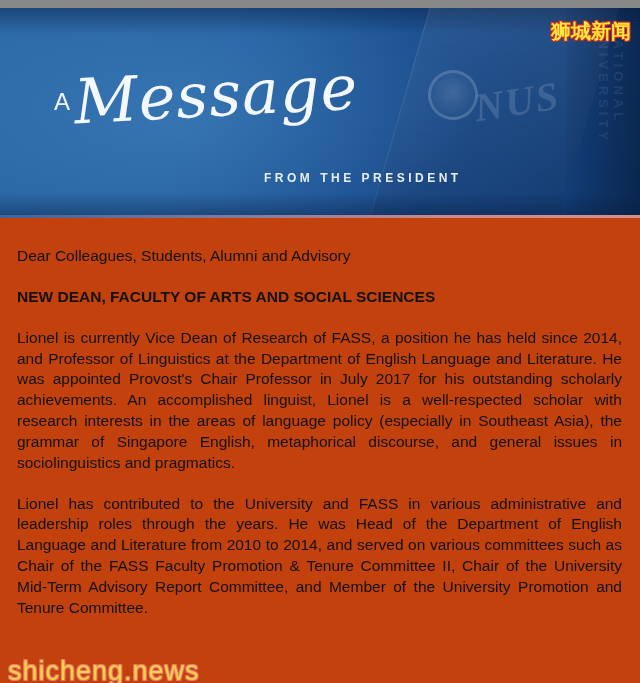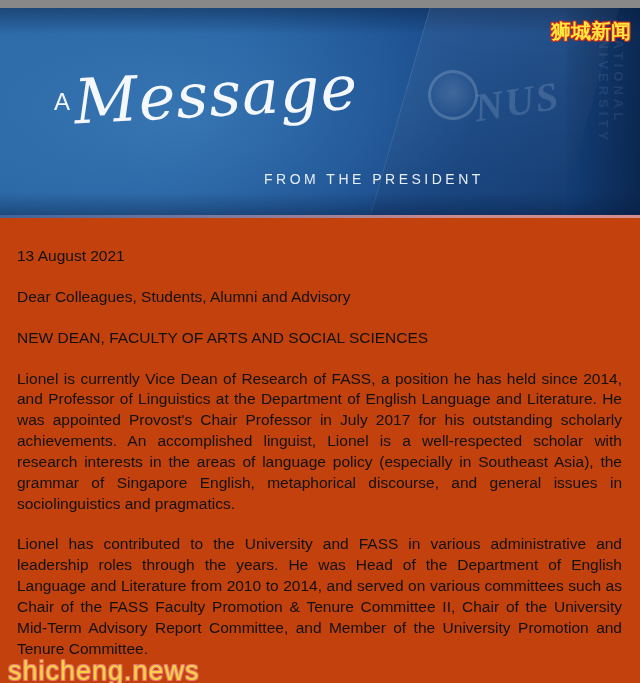--- a/index.html
+++ b/index.html
@@ -94,42 +94,42 @@
     font-style: italic;
     font-size: 62px;
     font-weight: normal;
     color: #f4f8fd;
     transform: rotate(-3deg);
     letter-spacing: 1px;
   }
   .banner-subtitle {
     position: absolute;
     left: 264px; top: 163px;
-    font-size: 14px;
-    font-weight: normal;
+    font-size: 12px;
+    font-weight: bold;
     letter-spacing: 3.5px;
     color: #e8eef7;
     white-space: nowrap;
   }
 
   .divider {
     width: 640px; height: 3px;
     background: linear-gradient(to right, #41639a 0%, #7d7aa0 35%, #c98a8e 70%, #d68f8f 100%);
   }
 
   
   .letter {
     padding: 28px 18px 0 17px;
     color: #121212;
     font-size: 15.5px;
     line-height: 1.345;
   }
   .letter p { margin-bottom: 20px; }
   .letter .para { text-align: justify; }
-  .letter .heading { font-weight: normal; }
+  .letter .heading { font-weight: bold; }
 
   
   .wm-top {
     position: absolute;
     right: 9px; top: 10px;
     font-family: "DejaVu Sans", sans-serif;
     font-size: 20px;
     font-weight: bold;
     color: #ffe93d;
     text-shadow:
@@ -167,21 +167,20 @@
     <div class="crest-text">NUS</div>
 
     <div class="title-a">A</div>
     <div class="title-script">Message</div>
     <div class="banner-subtitle">FROM THE PRESIDENT</div>
   </header>
 
   <div class="divider"></div>
 
   <main class="letter">
-    <p class="date">13 August 2021</p>
 
     <p class="salutation">Dear Colleagues, Students, Alumni and Advisory</p>
 
     <p class="heading">NEW DEAN, FACULTY OF ARTS AND SOCIAL SCIENCES</p>
 
 
     <p class="para">Lionel is currently Vice Dean of Research of FASS, a position he has held since 2014, and Professor of Linguistics at the Department of English Language and Literature. He was appointed Provost's Chair Professor in July 2017 for his outstanding scholarly achievements. An accomplished linguist, Lionel is a well-respected scholar with research interests in the areas of language policy (especially in Southeast Asia), the grammar of Singapore English, metaphorical discourse, and general issues in sociolinguistics and pragmatics.</p>
 
     <p class="para">Lionel has contributed to the University and FASS in various administrative and leadership roles through the years. He was Head of the Department of English Language and Literature from 2010 to 2014, and served on various committees such as Chair of the FASS Faculty Promotion &amp; Tenure Committee II, Chair of the University Mid-Term Advisory Report Committee, and Member of the University Promotion and Tenure Committee.</p>
   </main>

